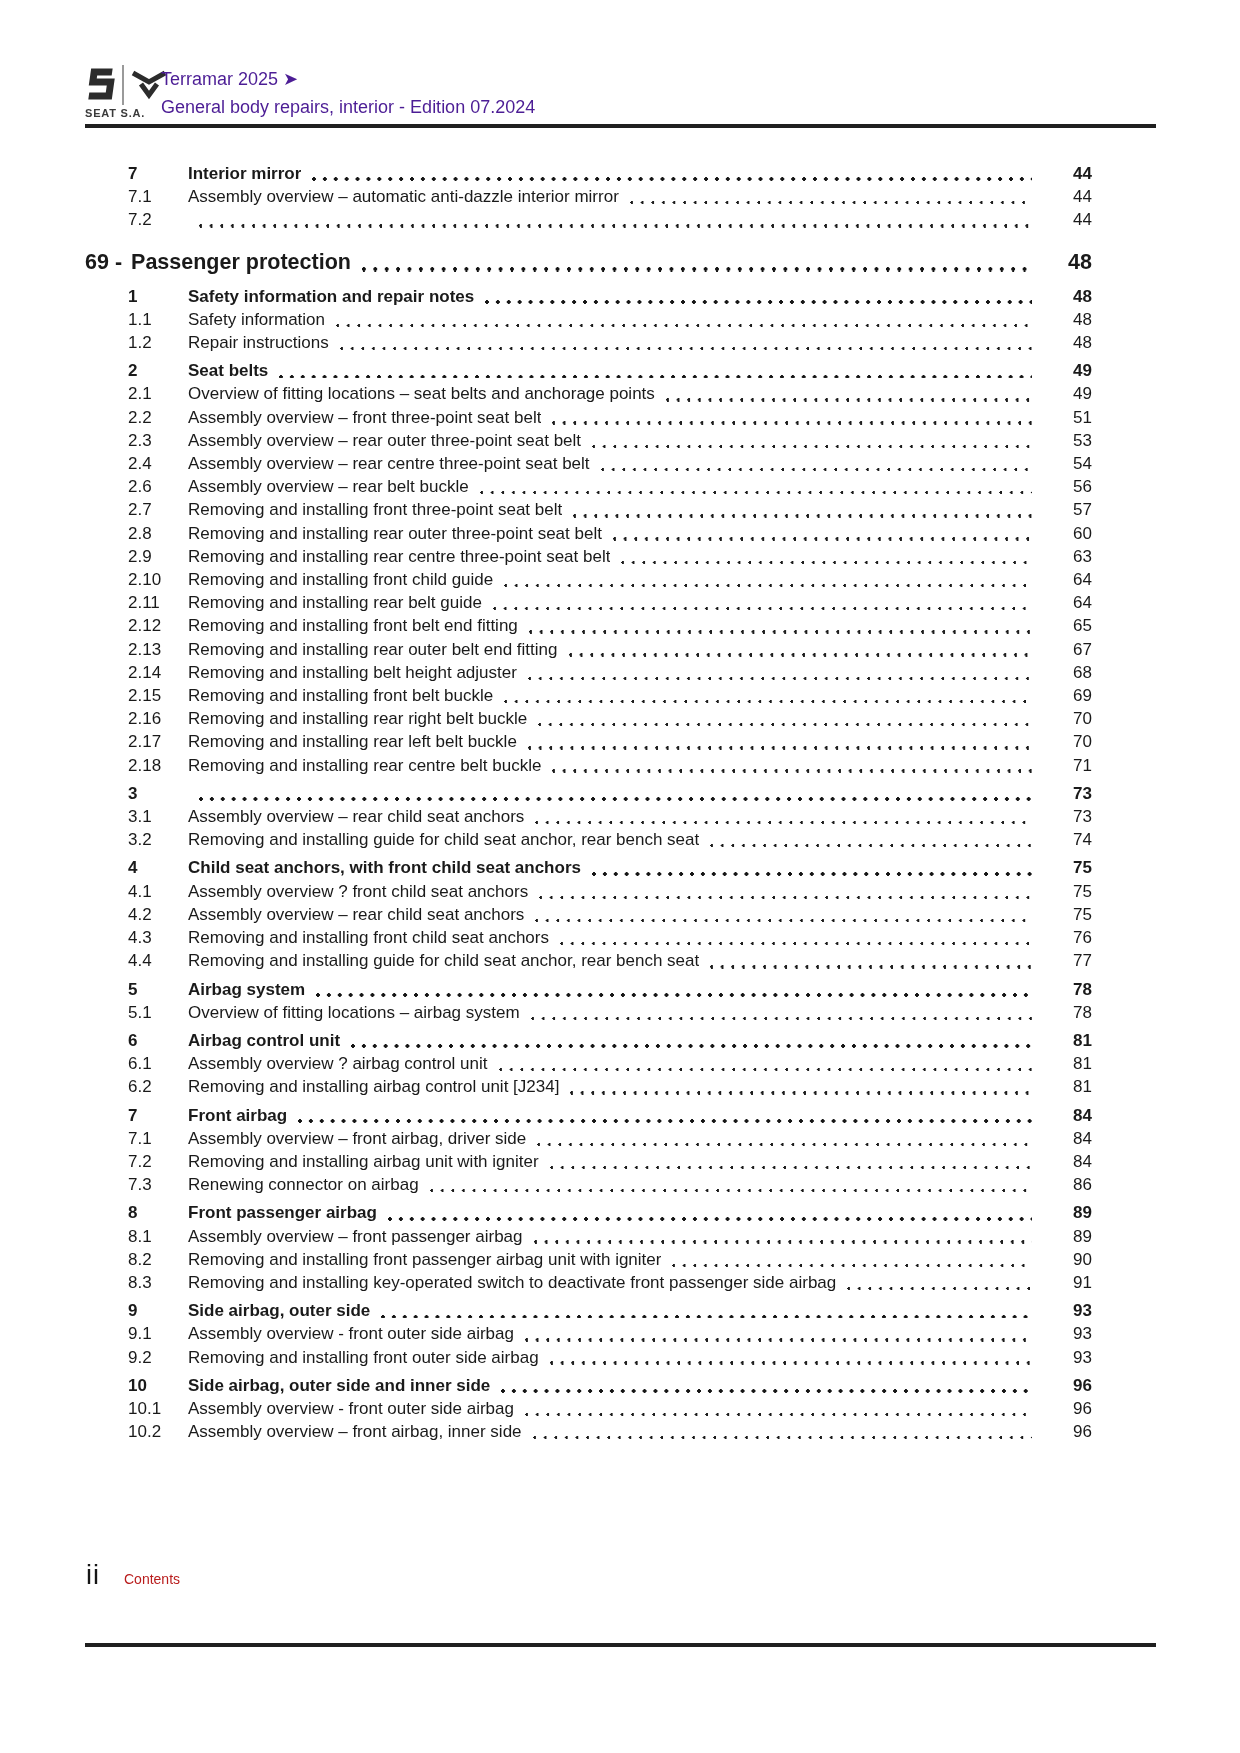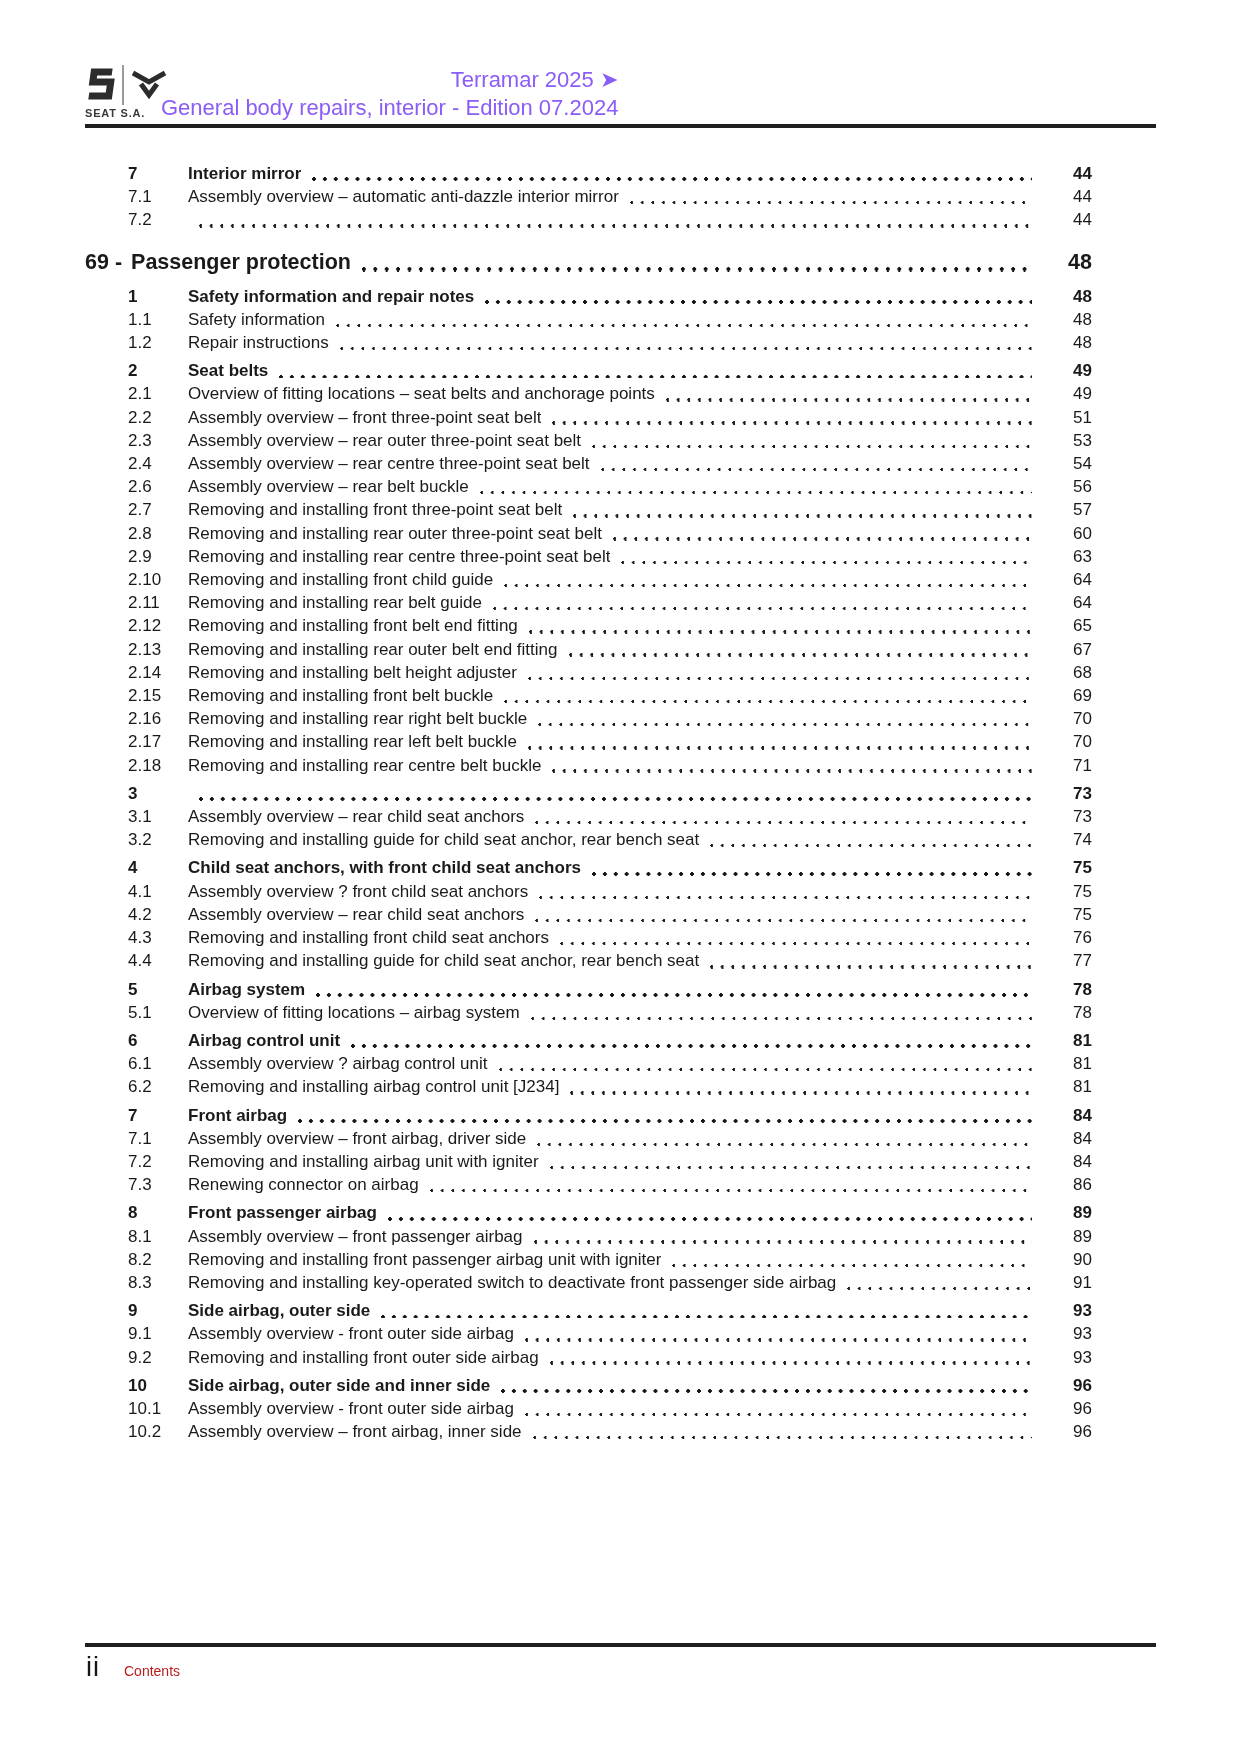--- a/index.html
+++ b/index.html
@@ -11,21 +11,21 @@
   }
 
   
   .brand { position:absolute; left:85px; top:64px; }
   .brand-logos { display:flex; align-items:center; height:42px; }
   .brand-logos svg { display:block; }
   .logo-divider { width:1.5px; height:40px; background:#9a9a9a; margin:0 7px; }
   .brand-company { margin-top:1px; font-size:11px; font-weight:bold; letter-spacing:0.8px; color:#3a3a3a; }
 
   .header-titles { position:absolute; left:161px; top:66px; }
-  .header-title-line { font-size:22px; line-height:27.5px; color:#8b5cf6; white-space:nowrap;text-align:right; }
+  .header-title-line { font-size:18px; line-height:27.5px; color:#4c1d95; white-space:nowrap; }
 
   .header-rule { position:absolute; left:85px; width:1071px; top:124px; height:4px; background:#1f1f1f; }
 
   
   .toc { position:absolute; left:85px; top:157px; width:1007px; }
   .row { display:flex; align-items:baseline; font-size:17px; line-height:23.2px; padding-left:43px; white-space:nowrap; }
   .row .num   { flex:0 0 60px; }
   .row .title { flex:0 1 auto; overflow:hidden; }
   .row .leader{
     flex:1 1 12px; min-width:10px; align-self:flex-end;
@@ -46,21 +46,21 @@
   }
   .row.chapter .num { flex:0 0 auto; margin-right:9px; }
   .row.chapter .pg  { flex:0 0 56px; }
   .row.chapter .leader {
     background-image:radial-gradient(circle at 2.1px 2.1px, #141414 1.9px, rgba(0,0,0,0) 2.05px);
     height:4.2px; background-size:11.4px 4.2px; margin-bottom:5px;
   }
 
   
   .footer-rule { position:absolute; left:85px; width:1071px; top:1643px; height:3.5px; background:#1f1f1f; }
-  .footer { position:absolute; left:86px; top:1652px; display:flex; align-items:baseline; }
+  .footer { position:absolute; left:86px; top:1560px; display:flex; align-items:baseline; }
   .footer-page { font-size:27px; letter-spacing:1px; color:#161616; }
   .footer-label { font-size:14px; margin-left:24px; color:#b91c1c; }
 </style>
 </head>
 <body>
 
 <div class="page">
 
   <div class="brand">
     <div class="brand-logos">

